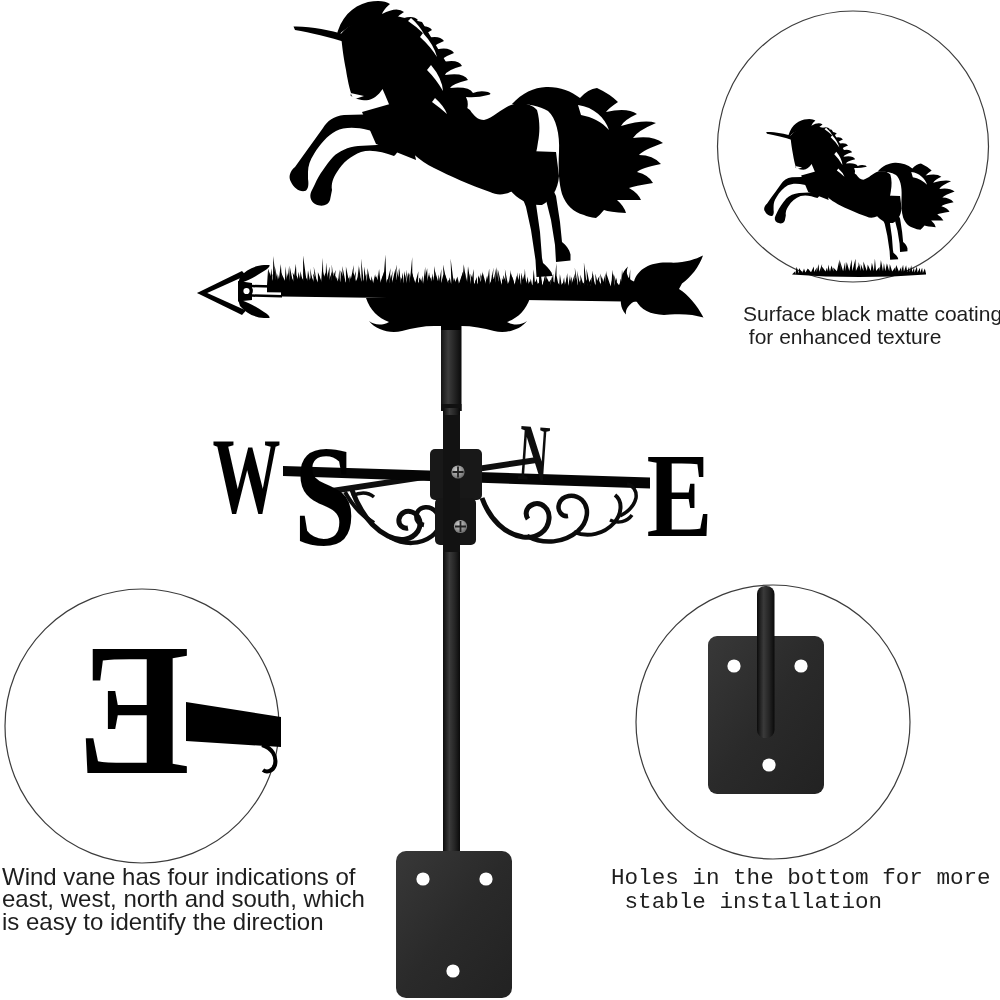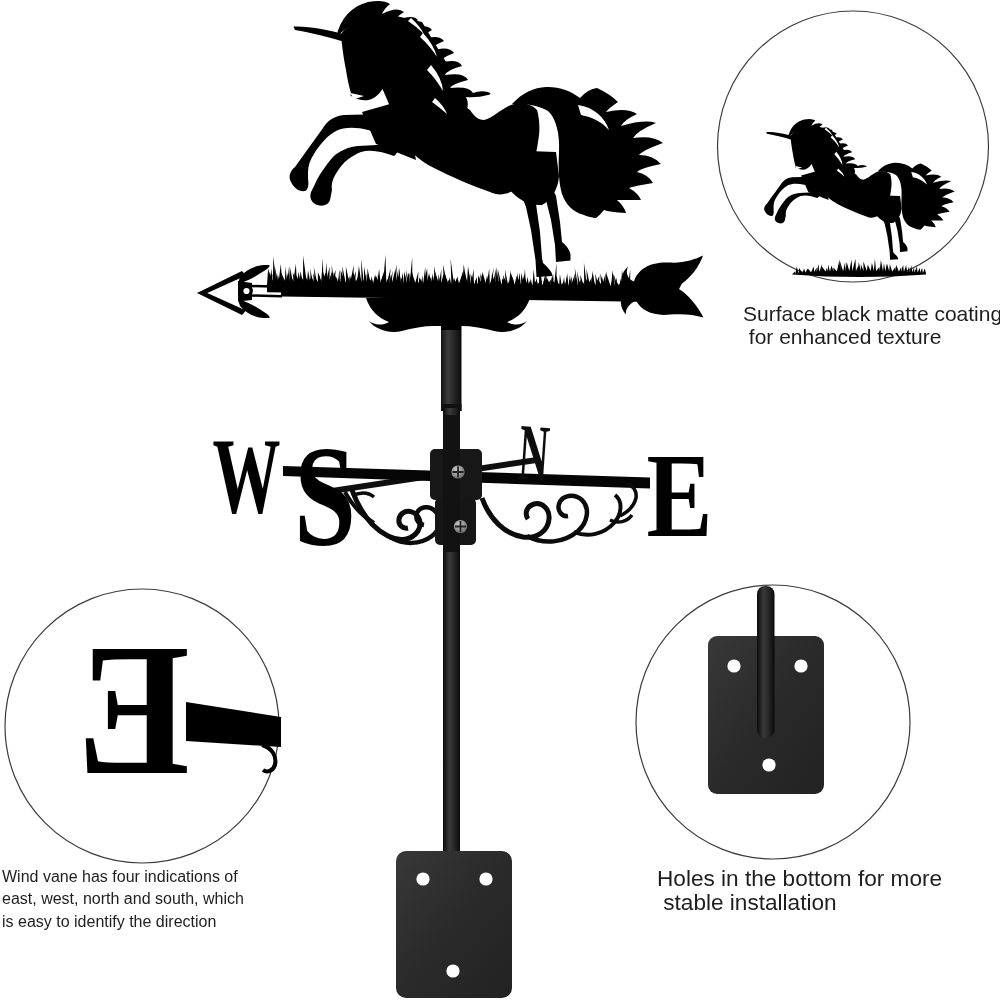--- a/index.html
+++ b/index.html
@@ -181,17 +181,17 @@
 <circle cx="773" cy="722" r="137" fill="#fff" stroke="#3c3c3c" stroke-width="1.2"></circle>
 <rect x="708" y="636" width="116" height="158" rx="9" fill="url(#plateg)"></rect>
 <rect x="757" y="586" width="17.5" height="152" rx="8" fill="url(#rodg)"></rect>
 <circle cx="734" cy="666" r="6.6" fill="#fff"></circle>
 <circle cx="801" cy="666" r="6.6" fill="#fff"></circle>
 <circle cx="769" cy="765" r="6.6" fill="#fff"></circle>
 </svg>
 
 <div class="cap" style="left:743px;top:302px;font-size:21px;line-height:23px;">Surface black matte coating
  for enhanced texture</div>
-<div class="cap" style="left:2px;top:866px;font-size:16px;line-height:22.4px;">Wind vane has four indications of
+<div class="cap" style="left:2px;top:866px;font-size:24px;line-height:22.4px;">Wind vane has four indications of
 east, west, north and south, which
 is easy to identify the direction</div>
-<div class="cap" style="left:657px;top:867px;font-size:22.6px;line-height:23.8px;">Holes in the bottom for more
+<div class="cap" style="left:611px;top:867px;font-size:22.6px;line-height:23.8px;font-family:Liberation Mono, monospace;">Holes in the bottom for more
  stable installation</div>
 
 </body></html>

